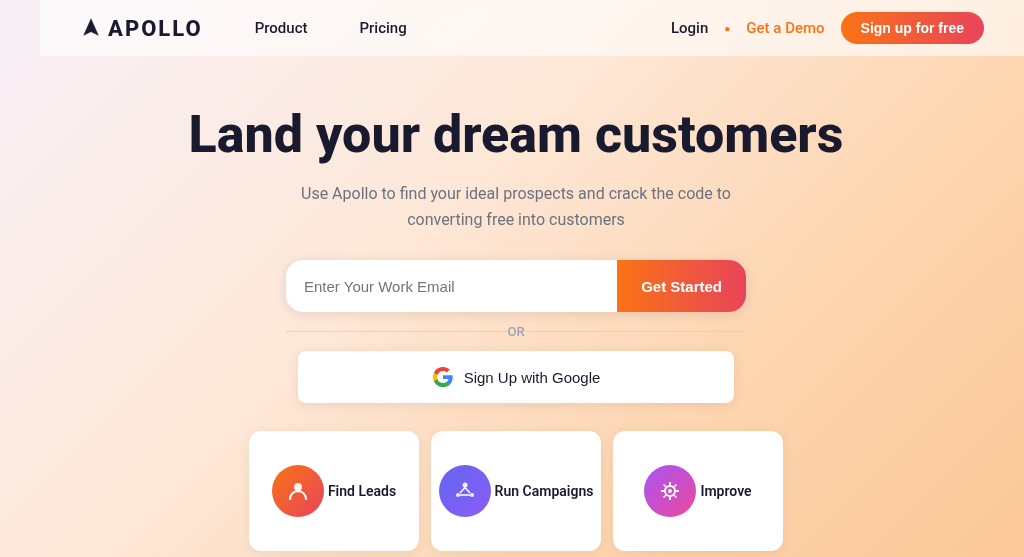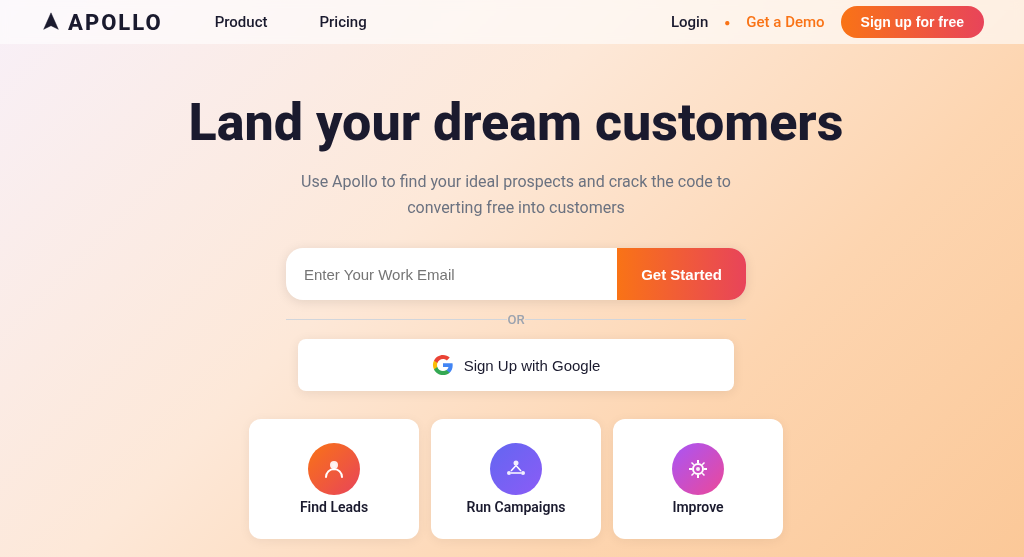--- a/index.html
+++ b/index.html
@@ -11,23 +11,24 @@
       background: linear-gradient(135deg, #f8f0f8 0%, #fde8d8 40%, #fdd5b0 70%, #fbc898 100%);
       position: relative;
     }
 
     
     .navbar {
       display: flex;
       align-items: center;
       justify-content: space-between;
       padding: 0 40px;
-      height: 44px;
+      height: 56px;
       background: rgba(255,255,255,0.6);
       backdrop-filter: blur(4px);
+      margin-left: 40px;
     }
     .navbar-left {
       display: flex;
       align-items: center;
       gap: 32px;
     }
     .logo {
       display: flex;
       align-items: center;
       gap: 6px;
@@ -179,21 +180,20 @@
     }
 
     
     .feature-cards {
       display: flex;
       gap: 12px;
       padding: 0 200px;
     }
     .feature-card {
       display: flex;
-      flex-direction: column;
       align-items: center;
       justify-content: center;
       background: white;
       border-radius: 12px;
       width: 170px;
       height: 120px;
       gap: 4px;
       box-shadow: 0 2px 12px rgba(0,0,0,0.06);
     }
     .feature-icon-circle {

